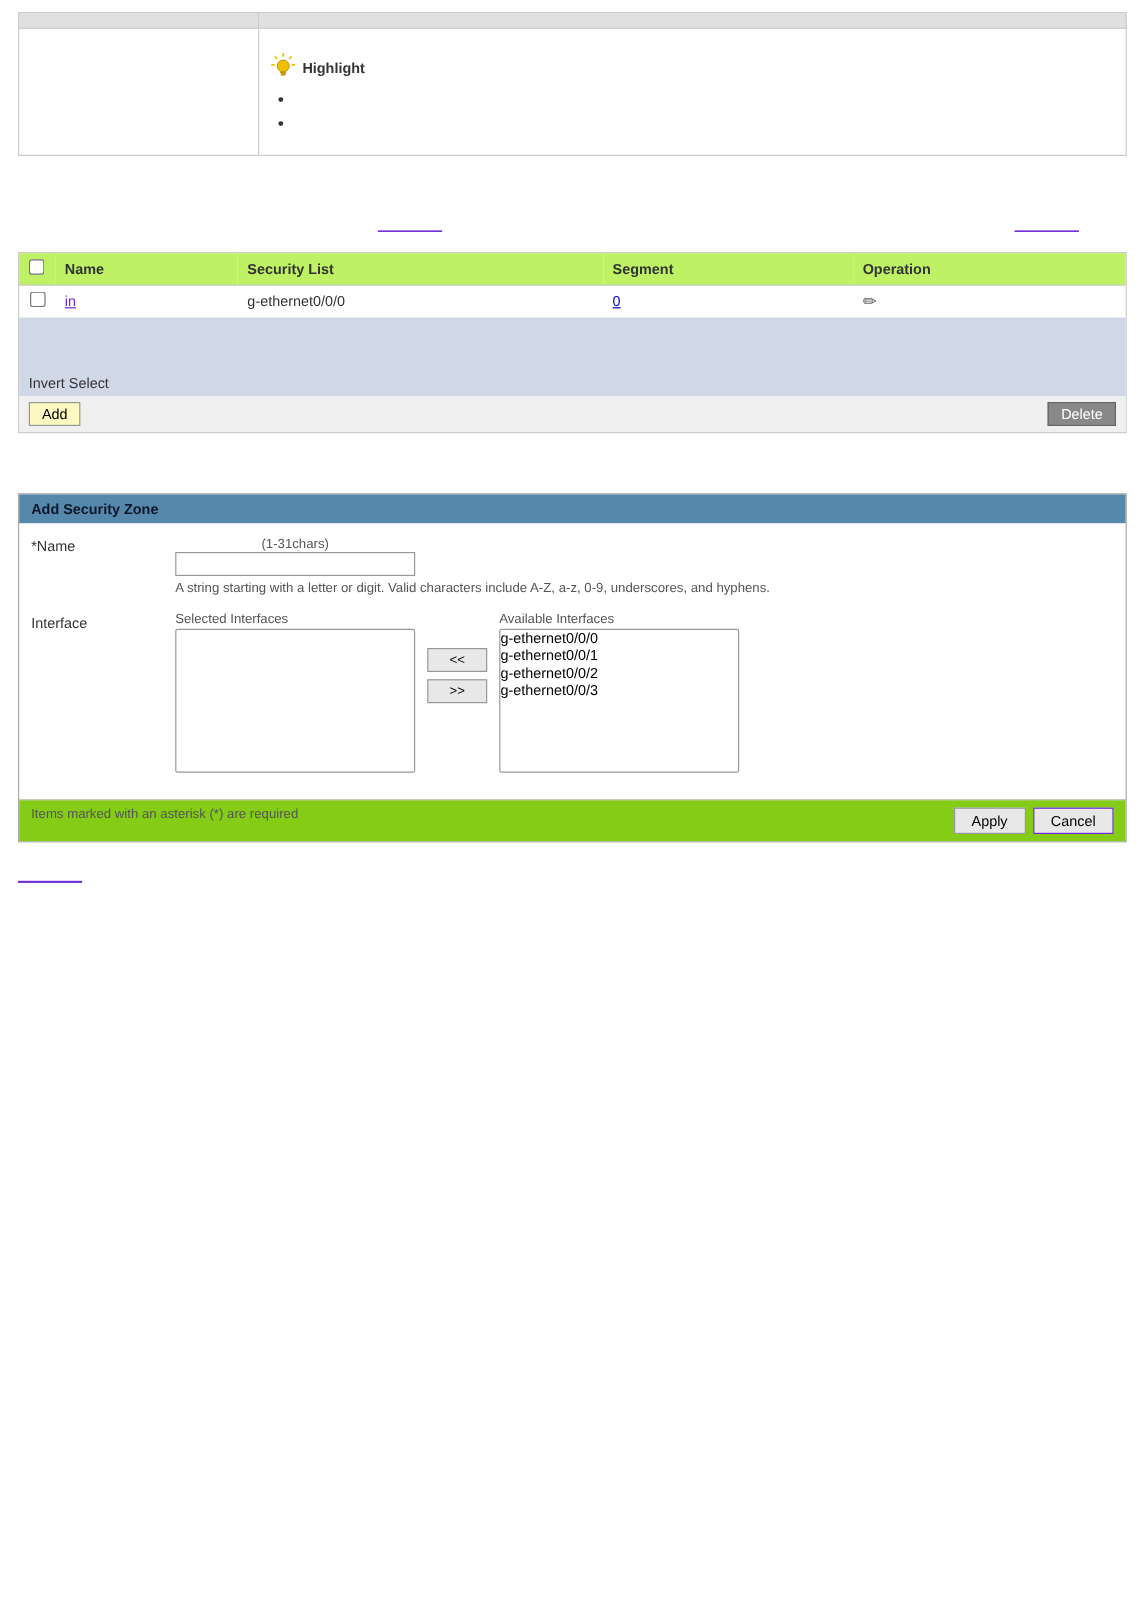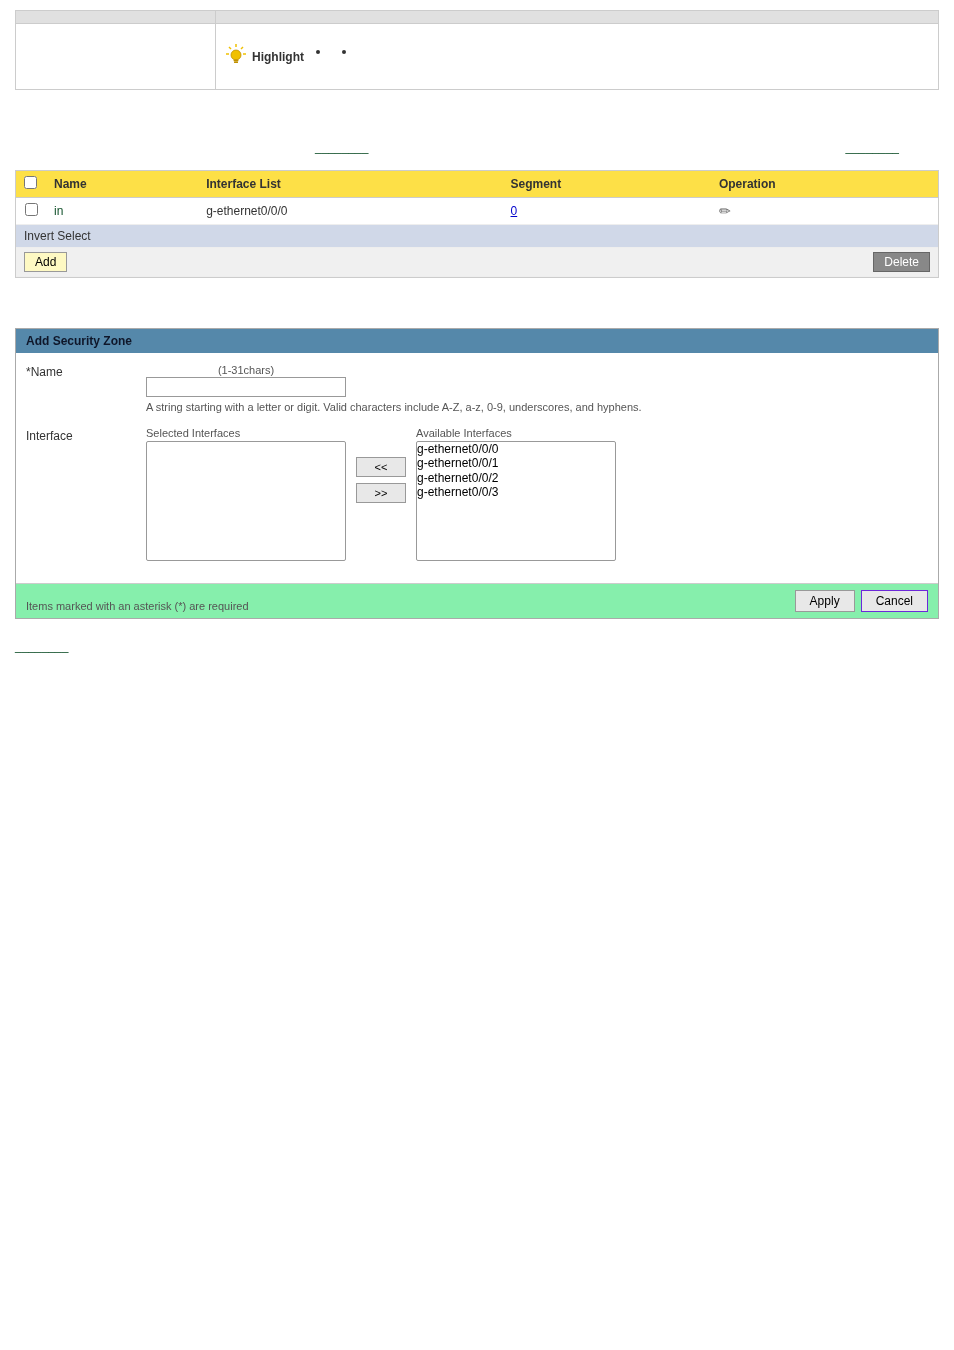--- a/index.html
+++ b/index.html
@@ -28,21 +28,21 @@
     .top-table td {
       padding: 10px;
       border: 1px solid #ccc;
       vertical-align: top;
     }
     .top-table .left-col {
       width: 200px;
     }
     .highlight-box {
       display: flex;
-      flex-direction: row;
+      flex-direction: column;
       gap: 6px;
       padding: 10px 0;
     }
     .highlight-title {
       display: flex;
       align-items: center;
       gap: 6px;
       font-weight: bold;
     }
     .bullet-item {
@@ -52,35 +52,36 @@
       color: #333;
     }
 
     
     .section-gap {
       height: 30px;
     }
 
     
     .link-text {
-      color: #14532d;
+      color: #6d28d9;
+      text-decoration: underline;
       cursor: pointer;
     }
 
     
     .zone-table-wrapper {
       border: 1px solid #ccc;
       margin-bottom: 20px;
     }
     .zone-table {
       width: 100%;
       border-collapse: collapse;
     }
     .zone-table th {
-      background: #fde047;
+      background: #bef264;
       padding: 5px 8px;
       text-align: left;
       border-bottom: 1px solid #ccc;
       font-weight: bold;
     }
     .zone-table th:first-child {
       width: 30px;
     }
     .zone-table td {
       padding: 5px 8px;
@@ -109,20 +110,21 @@
       background: #d0d8e8;
       padding: 4px 8px;
     }
     .invert-select-btn {
       background: none;
       border: none;
       font-size: 12px;
       cursor: pointer;
       color: #333;
       font-weight: normal;
+      margin-top: 43px;
     }
 
     
     .action-row td {
       padding: 4px 8px;
       background: #f0f0f0;
     }
     .add-btn {
       background: #fef9c3;
       border: 1px solid #999;
@@ -223,24 +225,24 @@
       border: 1px solid #999;
       padding: 3px 12px;
       cursor: pointer;
       font-size: 11px;
       width: 50px;
     }
 
     
     .panel-footer {
       display: flex;
-      align-items: flex-end;
+      align-items: flex-start;
       padding: 6px 10px;
       border-top: 1px solid #ccc;
-      background: #86efac;
+      background: #84cc16;
     }
     .footer-note {
       flex: 1;
       font-size: 11px;
       color: #555;
     }
     .apply-btn {
       background: #e8e8e8;
       border: 1px solid #999;
       padding: 3px 14px;
@@ -318,21 +320,21 @@
     <table class="zone-table">
       <thead>
         <tr>
           <th>
             <input type="checkbox" style="">
           </th>
           <th>
             <span>Name</span>
           </th>
           <th>
-            <span>Interface List</span>
+            <span>Security List</span>
           </th>
           <th>
             <span>Segment</span>
           </th>
           <th>
             <span>Operation</span>
           </th>
         </tr>
       </thead>
       <tbody>

